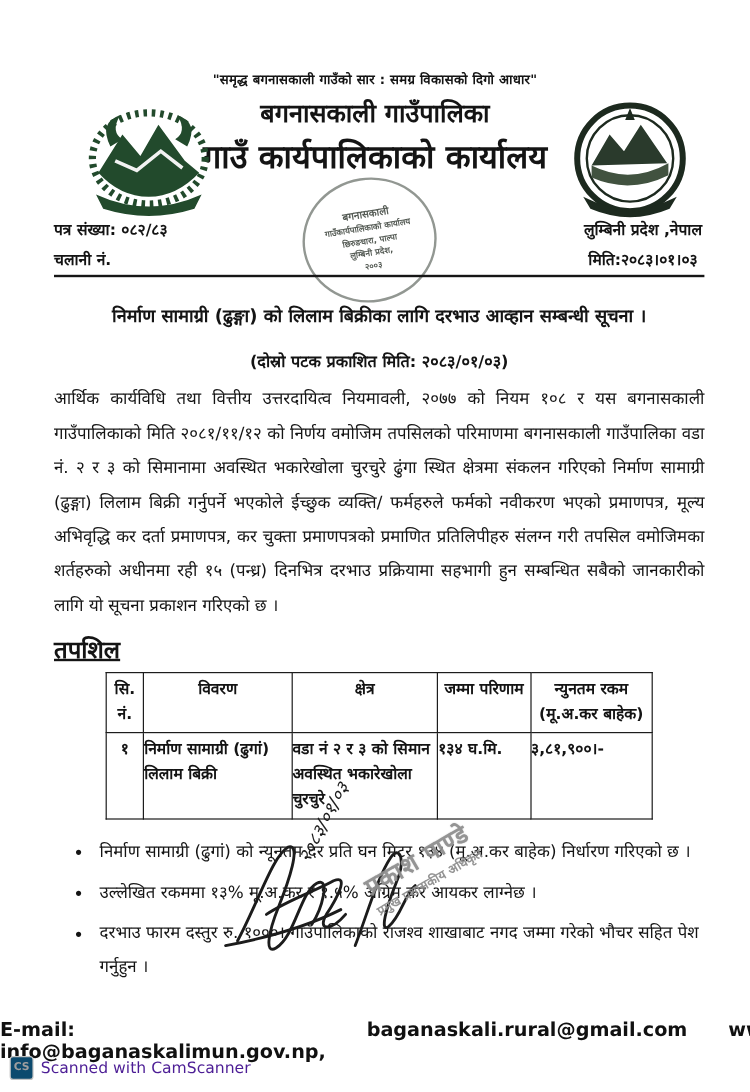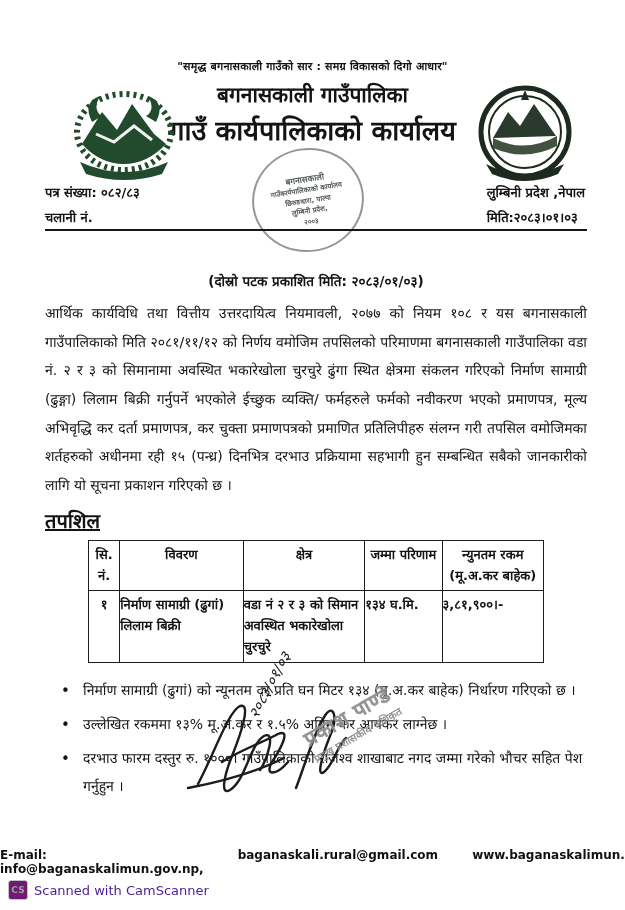--- a/index.html
+++ b/index.html
@@ -25,21 +25,21 @@
     border:2px solid rgba(45,55,45,.65);border-radius:50%;
     display:flex;flex-direction:column;align-items:center;justify-content:center;
     transform:rotate(-9deg);
     opacity:.8;background:rgba(255,255,255,.15);
   }
   .round-stamp div{font-size:7px;font-weight:bold;color:#2c342c;text-align:center;line-height:1.5;}
   .round-stamp .rs-big{font-size:8.5px;}
   
   .meta{position:absolute;top:180px;left:45px;right:40px;display:flex;justify-content:space-between;}
   .meta .col{font-size:13px;font-weight:bold;line-height:25px;}
-  .meta .col.right{text-align:left;margin-left:32px;}
+  .meta .col.right{text-align:center;margin-left:32px;}
   .rule{position:absolute;top:229px;left:45px;right:38px;border-top:2px solid #161616;}
   
   .content{position:absolute;top:252px;left:45px;right:38px;}
   .title{text-align:center;font-size:15px;font-weight:bold;}
   .subtitle{text-align:center;font-size:13.5px;font-weight:bold;margin-top:20px;}
   .body-text{font-size:14px;line-height:2.05;text-align:justify;margin-top:9px;}
   .tapasil{display:inline-block;font-size:20px;font-weight:bold;text-decoration:underline;margin-top:7px;}
   
   table.notice-table{
     border-collapse:collapse;margin:6px 0 0 43px;table-layout:fixed;width:456px;
@@ -72,28 +72,28 @@
     transform:rotate(-30deg);transform-origin:left top;
     color:#8f8f8f;text-align:center;opacity:.95;
   }
   .officer-stamp .os-name{font-size:20px;font-weight:bold;letter-spacing:1px;
     text-shadow:0 0 1px #aaa;}
   .officer-stamp .os-title{font-size:10.5px;font-weight:bold;margin-top:1px;}
   
   .footer{
     position:absolute;top:848px;left:0;width:100%;
     display:flex;justify-content:flex-start;gap:34px;
-    font-size:12px;font-weight:bold;color:#111;
+    font-size:16px;font-weight:bold;color:#111;
   }
   
   .watermark{position:absolute;left:8px;top:880px;display:flex;align-items:center;gap:6px;}
   .cs-badge{
     width:18px;height:18px;border:1.5px solid #c4c4c4;border-radius:3px;
     display:flex;align-items:center;justify-content:center;
-    font-size:9px;font-weight:bold;color:#9e9e9e;background:#701a75;
+    font-size:9px;font-weight:bold;color:#9e9e9e;background:#0c4a6e;
   }
   .cs-text{font-size:13px;color:#4c1d95;}
 </style>
 </head>
 <body>
 
 <div class="page">
 
   <div class="header">
     <div class="motto">"समृद्ध बगनासकाली गाउँको सार : समग्र विकासको दिगो आधार"</div>
@@ -141,20 +141,21 @@
     </div>
     <div class="col right">
       <div>लुम्बिनी प्रदेश ,नेपाल</div>
       <div>मिति:२०८३।०१।०३</div>
     </div>
   </div>
 
   <div class="rule"></div>
 
   <div class="content">
+    <div class="title">निर्माण सामाग्री (ढुङ्गा) को लिलाम बिक्रीका लागि दरभाउ आव्हान सम्बन्धी सूचना ।</div>
     <div class="subtitle">(दोस्रो पटक प्रकाशित मिति: २०८३/०१/०३)</div>
     <div class="body-text">आर्थिक कार्यविधि तथा वित्तीय उत्तरदायित्व नियमावली, २०७७ को नियम १०८ र यस बगनासकाली गाउँपालिकाको मिति २०८१/११/१२ को निर्णय वमोजिम तपसिलको परिमाणमा बगनासकाली गाउँपालिका वडा नं. २ र ३ को सिमानामा अवस्थित भकारेखोला चुरचुरे ढुंगा स्थित क्षेत्रमा संकलन गरिएको निर्माण सामाग्री (ढुङ्गा) लिलाम बिक्री गर्नुपर्ने भएकोले ईच्छुक व्यक्ति/ फर्महरुले फर्मको नवीकरण भएको प्रमाणपत्र, मूल्य अभिवृद्धि कर दर्ता प्रमाणपत्र, कर चुक्ता प्रमाणपत्रको प्रमाणित प्रतिलिपीहरु संलग्न गरी तपसिल वमोजिमका शर्तहरुको अधीनमा रही १५ (पन्ध्र) दिनभित्र दरभाउ प्रक्रियामा सहभागी हुन सम्बन्धित सबैको जानकारीको लागि यो सूचना प्रकाशन गरिएको छ ।</div>
     <div class="tapasil">तपशिल</div>
 
     <table class="notice-table">
       <tbody>
           <tr>
         <th class="c0">सि. नं.</th>
         <th class="c1">विवरण</th>
         <th class="c2">क्षेत्र</th>

